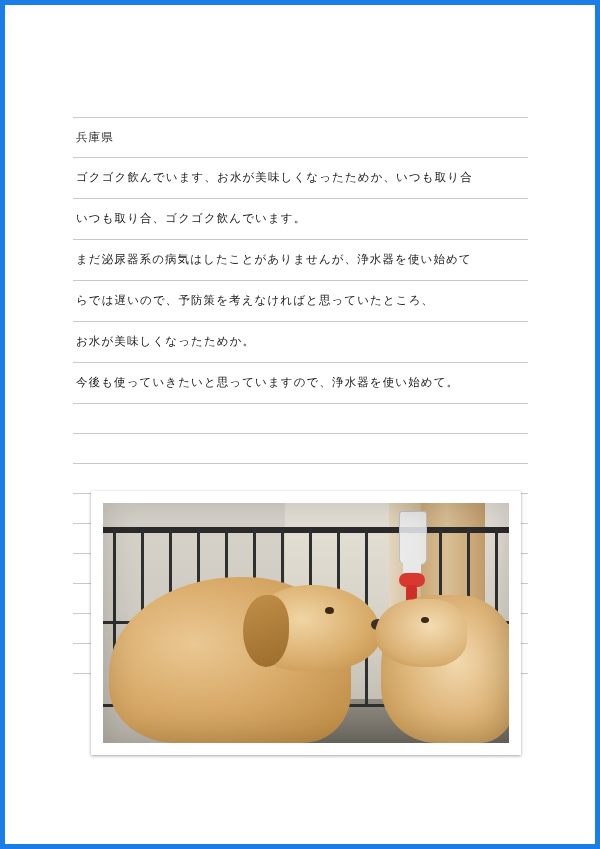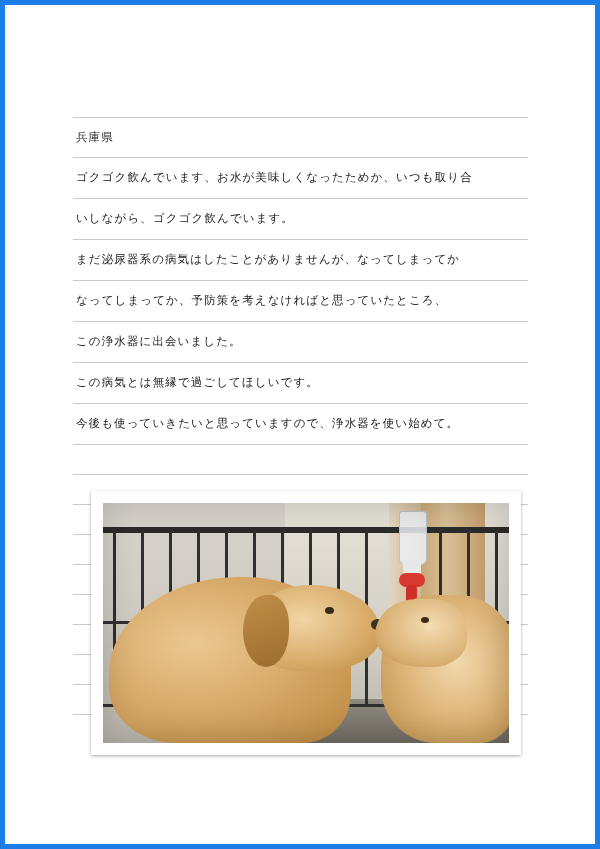--- a/index.html
+++ b/index.html
@@ -169,33 +169,30 @@
 <div id="page">
 
   <div id="letter">
     <div class="line first">
       <span>兵庫県</span>
     </div>
     <div class="line">
       <span>ゴクゴク飲んでいます、お水が美味しくなったためか、いつも取り合</span>
     </div>
     <div class="line">
-      <span>いしながら、ゴクゴク飲んでいます。</span>
-    </div>
-    <div class="line">
-      <span>まだ泌尿器系の病気はしたことがありませんが、なってしまってか</span>
-    </div>
-    <div class="line">
-      <span>なってしまってか、予防策を考えなければと思っていたところ、</span>
-    </div>
-    <div class="line">
-      <span>この浄水器に出会いました。</span>
-    </div>
-    <div class="line">
-      <span>この病気とは無縁で過ごしてほしいです。</span>
+      <span>いつも取り合、ゴクゴク飲んでいます。</span>
+    </div>
+    <div class="line">
+      <span>まだ泌尿器系の病気はしたことがありませんが、浄水器を使い始めて</span>
+    </div>
+    <div class="line">
+      <span>らでは遅いので、予防策を考えなければと思っていたところ、</span>
+    </div>
+    <div class="line">
+      <span>お水が美味しくなったためか。</span>
     </div>
     <div class="line">
       <span>今後も使っていきたいと思っていますので、浄水器を使い始めて。</span>
     </div>
     <div class="line tail">
         <span></span>
       </div>
     <div class="line tail">
         <span></span>
       </div>

